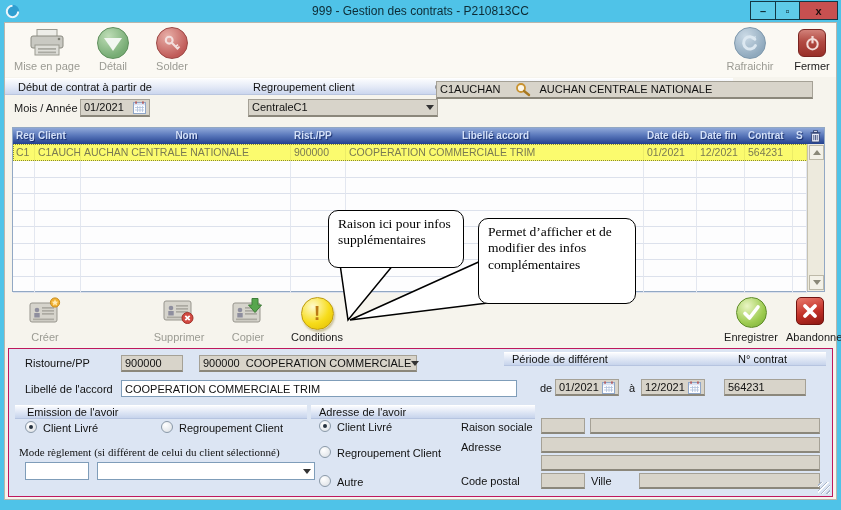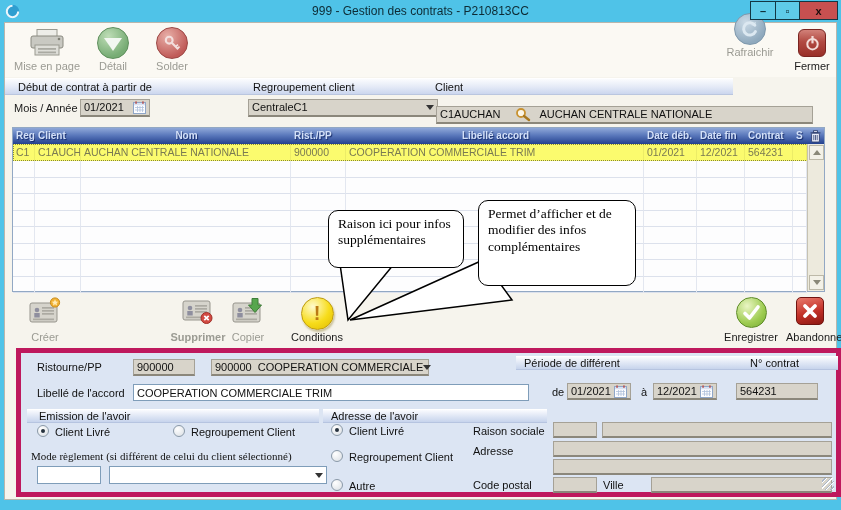--- a/index.html
+++ b/index.html
@@ -61,21 +61,21 @@
   .trow.empty .td{border-right:1px solid #E3E7F0;border-bottom:1px solid #DCE1EC;}
   .trow.selected .td{border-right:1px solid rgba(0,0,0,.06);}
   .vscroll{position:absolute;right:0px;top:16px;bottom:0;width:17px;background:#EDEADD;border-left:1px solid #C6C2B2;}
   .sbtn{position:absolute;left:1px;width:15px;height:15px;background:#F3F1E7;border:1px solid #BDB9A8;display:flex;align-items:center;justify-content:center;}
   .arr-up{width:0;height:0;border-left:4px solid transparent;border-right:4px solid transparent;border-bottom:5px solid #8a8878;}
   .arr-dn{width:0;height:0;border-left:4px solid transparent;border-right:4px solid transparent;border-top:5px solid #8a8878;}
   
   .abtn{position:absolute;height:50px;text-align:center;}
   .abtn .ic{height:34px;display:flex;align-items:flex-start;justify-content:center;}
   
-  .panel{left:16px;top:348px;width:825px;height:149px;background:#DCE5F3;border:5px solid #be185d;}
+  .panel{left:8px;top:348px;width:825px;height:149px;background:#DCE5F3;border:1px solid #be185d;}
   .flabel{position:absolute;font-size:11px;color:#111;}
   .gband{position:absolute;height:14px;background:linear-gradient(180deg,#FAFBFE 0%,#DDE5F4 55%,#C7D4EC 100%);border-top:1px solid #fff;border-bottom:1px solid #B6C4E0;font-size:11px;color:#111;}
   .gband span{position:absolute;top:0px;}
   .radio{position:absolute;width:12px;height:12px;border-radius:50%;border:1px solid #8A99A8;background:radial-gradient(circle at 35% 30%,#fff,#D9DEE3);}
   .radio.checked::after{content:"";position:absolute;left:3px;top:3px;width:4px;height:4px;border-radius:50%;background:#26323E;}
   .grip{position:absolute;right:2px;bottom:2px;width:12px;height:12px;
         background:repeating-linear-gradient(135deg,transparent 0 2px,#aab6c8 2px 3px,#fff 3px 4px);}
   
   .callout{position:absolute;background:#fff;border:1.6px solid #000;border-radius:10px;
            font-family:"Liberation Serif",serif;font-size:13.5px;line-height:1.22;color:#000;padding:5px 9px;z-index:51;}
@@ -132,21 +132,21 @@
           <circle cx="6.2" cy="6.2" r="3.4" fill="none" stroke="#F3DFDE" stroke-width="2.1"></circle>
           <line x1="8.8" y1="8.8" x2="15.2" y2="15.2" stroke="#F3DFDE" stroke-width="2.1"></line>
           <line x1="12.6" y1="12.6" x2="15" y2="10.6" stroke="#F3DFDE" stroke-width="1.8"></line>
           <line x1="14.4" y1="14.4" x2="16.6" y2="12.6" stroke="#F3DFDE" stroke-width="1.8"></line>
         </svg>
       </div>
     </div>
     <div class="lbl lbl-dis">Solder</div>
   </div>
 
-  <div class="tbtn" style="left:716px;top:12px;width:68px;">
+  <div class="tbtn" style="left:716px;top:26px;width:68px;">
     <div class="ic">
       <div class="circ ic-rafraichir">
         <svg width="20" height="20" viewBox="0 0 20 20">
           <path d="M14.8 6.2 A6.2 6.2 0 1 0 15.4 12.6" fill="none" stroke="#DCE8F1" stroke-width="3" stroke-linecap="round"></path>
           <path d="M15.8 2.8 L15 7.2 L11 6 Z" fill="#DCE8F1"></path>
         </svg>
       </div>
     </div>
     <div class="lbl lbl-dis">Rafraichir</div>
   </div>
@@ -185,21 +185,21 @@
           <line x1="9.5" y1="5" x2="9.5" y2="11"></line>
       </g>
     </svg>
   </div>
 
   <div class="abs gfield" style="left:248px;top:99px;width:190px;height:18px;">
     <span>CentraleC1</span>
     <span class="sel-arrow"></span>
   </div>
 
-  <div class="abs gfield" style="left:436px;top:106px;width:377px;height:18px;">
+  <div class="abs gfield" style="left:436px;top:81px;width:377px;height:18px;">
     <span>C1AUCHAN</span>
     <svg style="margin-left:14px;flex:none;" width="17" height="15" viewBox="0 0 17 15">
       <circle cx="6" cy="6" r="4" fill="#FBF6E8" stroke="#C89230" stroke-width="1.8"></circle>
       <line x1="9" y1="9" x2="14" y2="13" stroke="#A87820" stroke-width="2.4" stroke-linecap="round"></line>
     </svg>
     <span style="margin-left:8px;">AUCHAN CENTRALE NATIONALE</span>
   </div>
 
   <div class="abs tablebox">
     <div class="thead">
@@ -351,21 +351,21 @@
             <rect x="4" y="21.5" width="21" height="1.7"></rect>
           </g>
         <circle cx="26" cy="5.5" r="4.6" fill="#F2B234" stroke="#C88A18"></circle>
         <path d="M26 2.3 L27 4.4 L29.2 4.7 L27.6 6.2 L28 8.4 L26 7.3 L24 8.4 L24.4 6.2 L22.8 4.7 L25 4.4 Z" fill="#FFEBB6"></path>
       </svg>
     </div>
     <div class="lbl lbl-dis">Créer</div>
   </div>
 
 
-  <div class="abtn" style="left:163px;top:297px;width:70px;font-weight:bold;">
+  <div class="abtn" style="left:144px;top:297px;width:70px;">
     <div class="ic">
       <svg width="32" height="28" viewBox="0 0 32 28">
         <rect x="1" y="4" width="27" height="19" rx="2" fill="#D6D4CC" stroke="#97958D"></rect>
         <circle cx="8" cy="11" r="2.3" fill="#8E8E9E"></circle>
           <rect x="5.3" y="14" width="5.4" height="4.5" fill="#8E8E9E"></rect>
         <g fill="#ACAAA2">
             <rect x="13" y="8" width="12" height="1.7"></rect>
             <rect x="13" y="11" width="12" height="1.7"></rect>
             <rect x="13" y="14" width="12" height="1.7"></rect>
             <rect x="4" y="19.5" width="21" height="1.7"></rect>
@@ -536,15 +536,15 @@
       </div>
 
     <div class="grip"></div>
   </div>
 
   <svg class="tails" width="841" height="510" viewBox="0 0 841 510">
     <polygon points="340,264 394,264 348,320" fill="#fff" stroke="#000" stroke-width="1.5"></polygon>
     <polygon points="483,260 512,300 350,320" fill="#fff" stroke="#000" stroke-width="1.5"></polygon>
   </svg>
   <div class="callout" style="left:328px;top:210px;width:136px;height:58px;">Raison ici pour infos supplémentaires</div>
-  <div class="callout" style="left:478px;top:200px;width:158px;height:86px;">Permet d’afficher et de modifier des infos complémentaires</div>
+  <div class="callout" style="left:478px;top:218px;width:158px;height:86px;">Permet d’afficher et de modifier des infos complémentaires</div>
 
 </div>
 
 </body></html>

